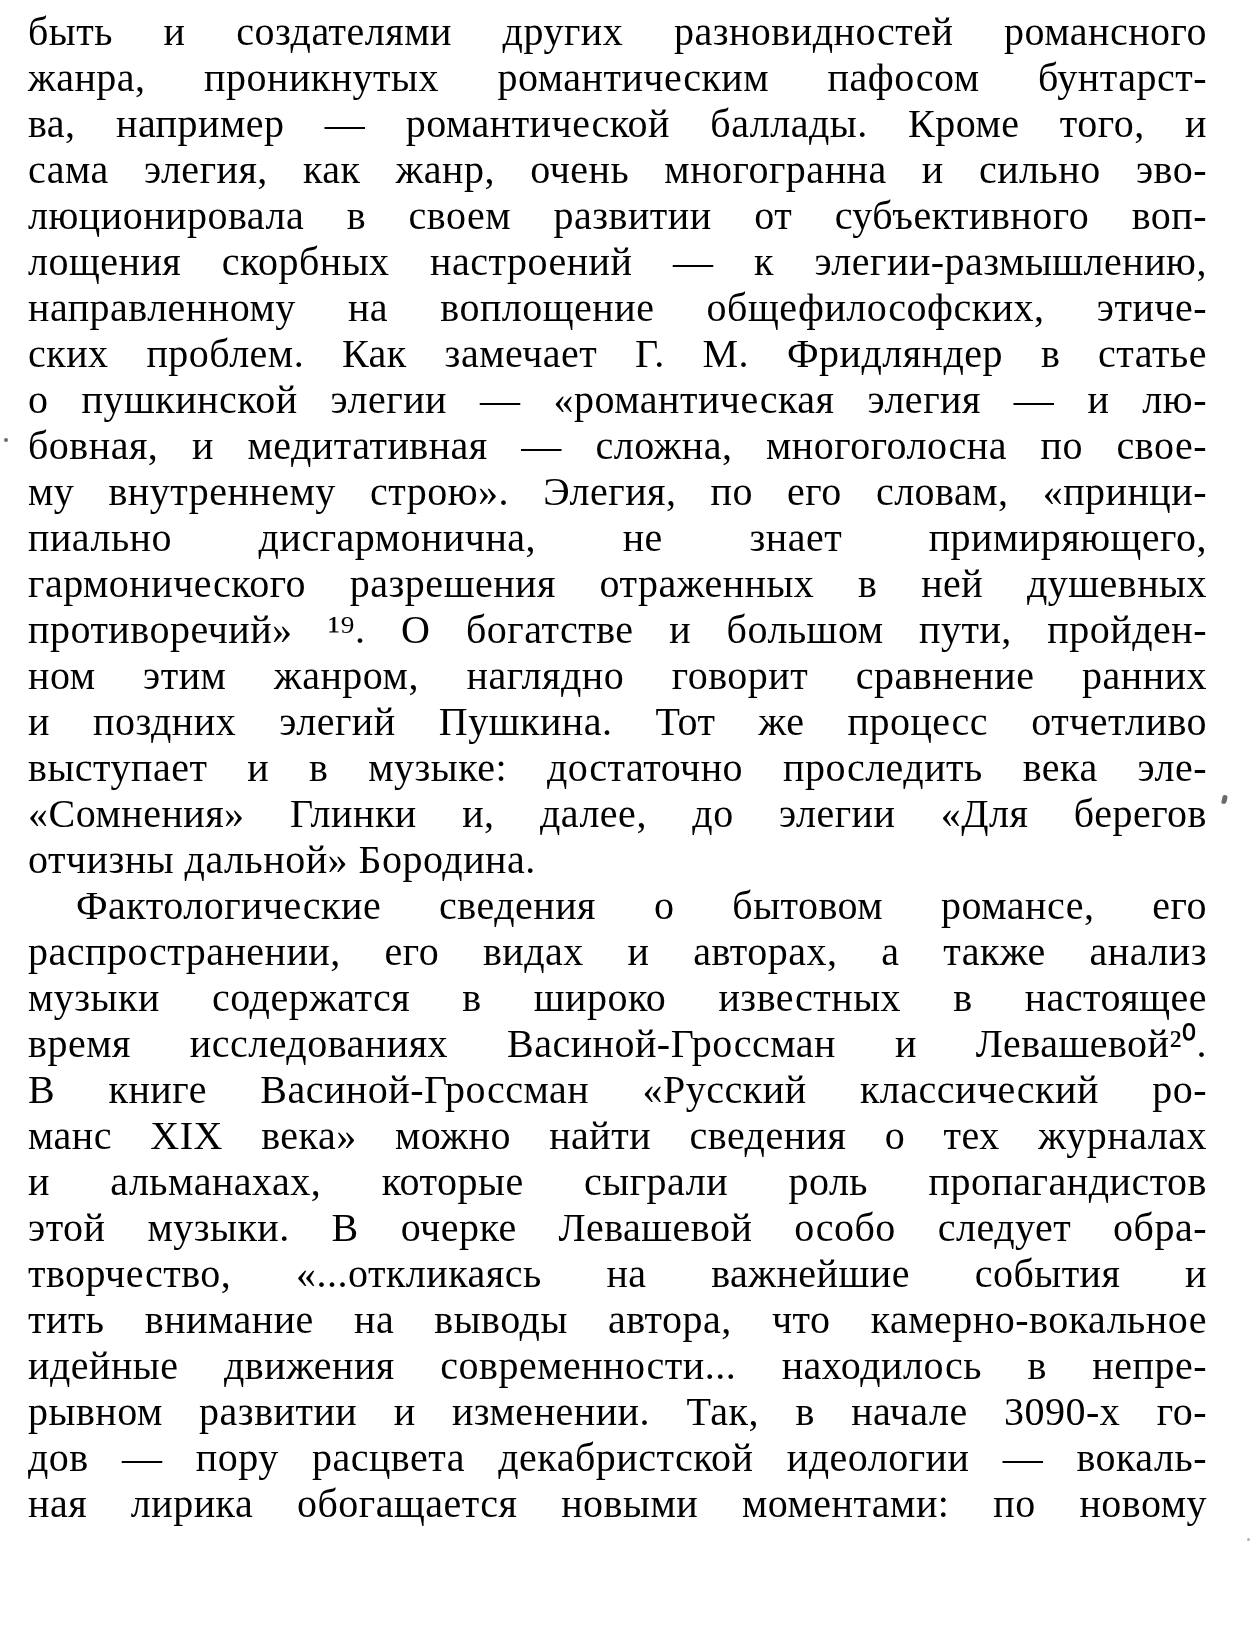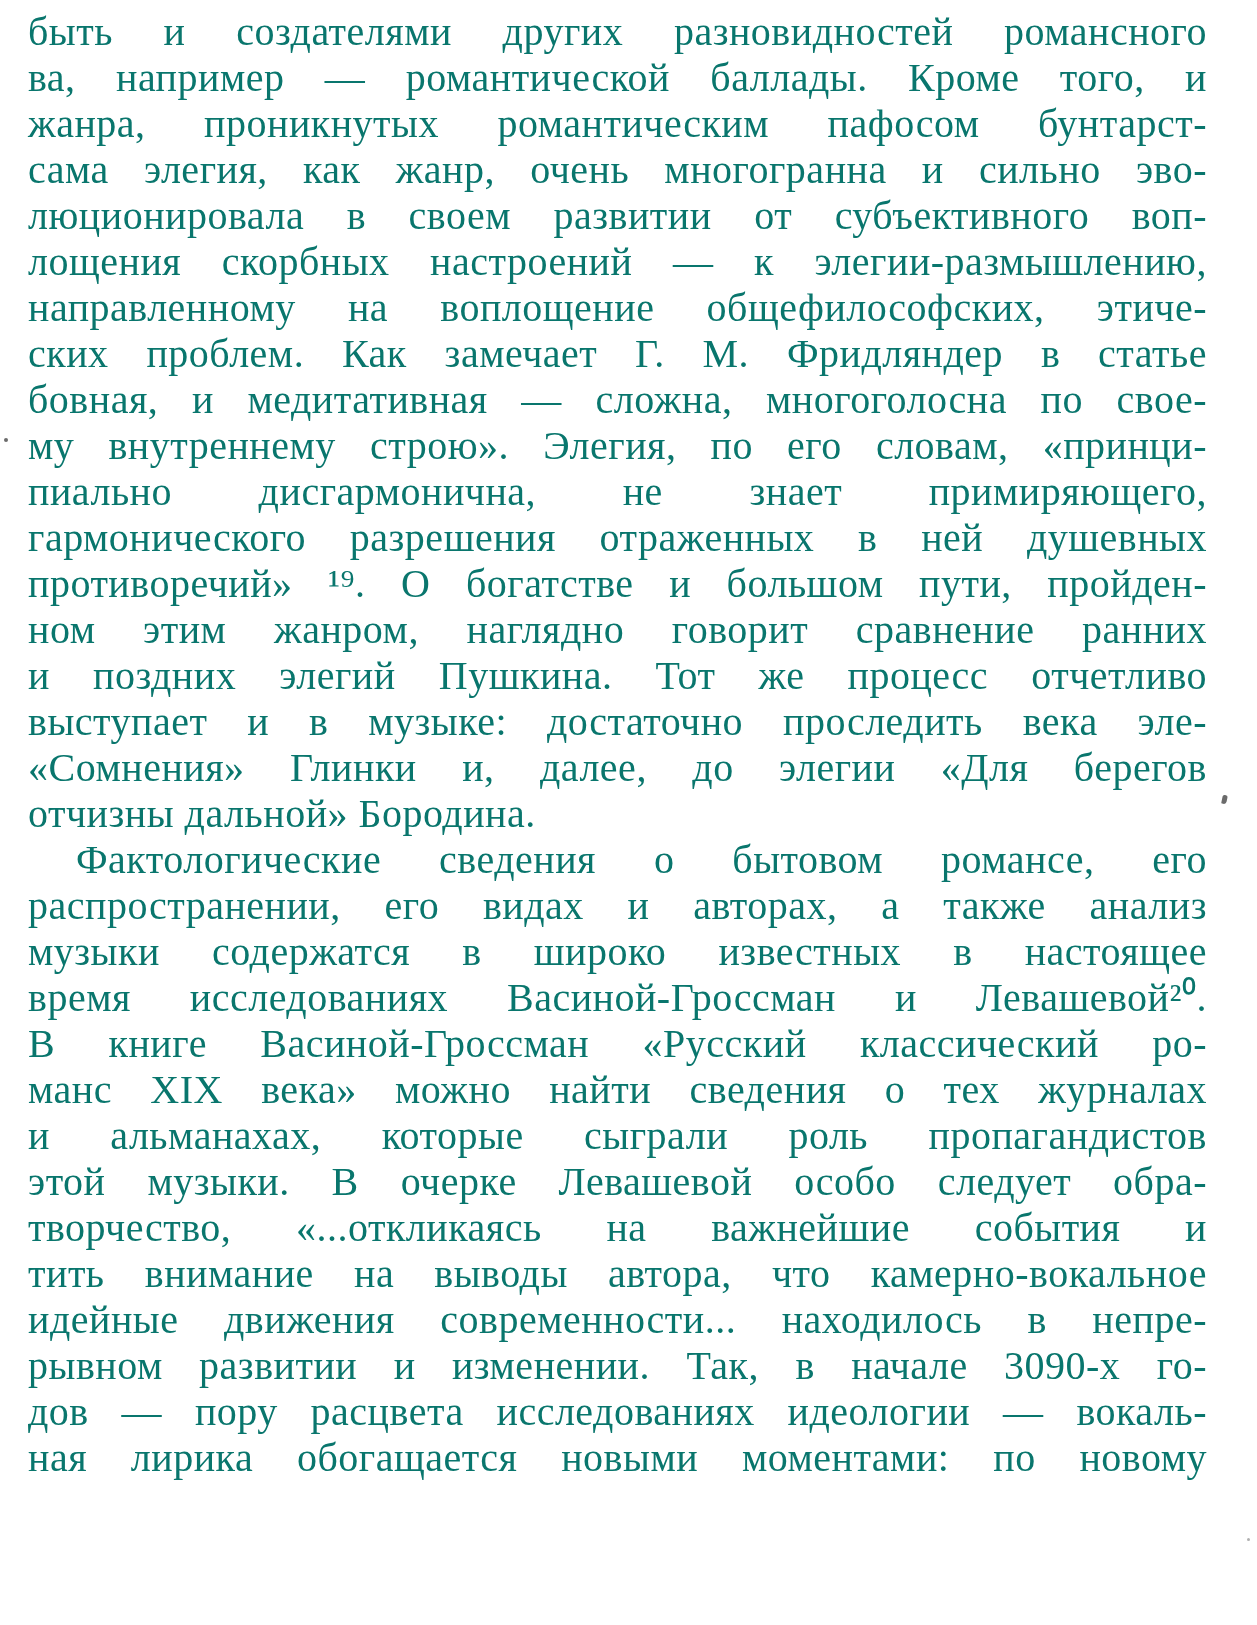--- a/index.html
+++ b/index.html
@@ -12,21 +12,21 @@
     height: 1625px;
     overflow: hidden;
     position: relative;
     font-family: "Liberation Serif", serif;
   }
   .page {
     box-sizing: border-box;
     width: 1257px;
     height: 1625px;
     padding: 9px 50px 0 28px;
-    color: #0f766e;
+    color: #000000;
     filter: contrast(1.05);
   }
   .paragraph { margin: 0; padding: 0; }
   .line {
     font-size: 40px;
     line-height: 46px;
     letter-spacing: 0.5px;
     white-space: normal;
     text-align: justify;
     text-align-last: justify;
@@ -51,27 +51,28 @@
   .speck-2 { left: 4px; top: 438px; width: 4px; height: 4px; }
   .speck-3 { left: 1247px; top: 1538px; width: 3px; height: 3px; opacity: 0.4; }
 </style>
 </head>
 <body>
 
 <div class="page">
 
   <div class="paragraph">
     <div class="line">быть и создателями других разновидностей романсного</div>
+    <div class="line">жанра, проникнутых романтическим пафосом бунтарст-</div>
     <div class="line">ва, например — романтической баллады. Кроме того, и</div>
-    <div class="line">жанра, проникнутых романтическим пафосом бунтарст-</div>
     <div class="line">сама элегия, как жанр, очень многогранна и сильно эво-</div>
     <div class="line">люционировала в своем развитии от субъективного воп-</div>
     <div class="line">лощения скорбных настроений — к элегии-размышлению,</div>
     <div class="line">направленному на воплощение общефилософских, этиче-</div>
     <div class="line">ских проблем. Как замечает Г. М. Фридляндер в статье</div>
+    <div class="line">о пушкинской элегии — «романтическая элегия — и лю-</div>
     <div class="line">бовная, и медитативная — сложна, многоголосна по свое-</div>
     <div class="line">му внутреннему строю». Элегия, по его словам, «принци-</div>
     <div class="line">пиально дисгармонична, не знает примиряющего,</div>
     <div class="line">гармонического разрешения отраженных в ней душевных</div>
     <div class="line">противоречий» ¹⁹. О богатстве и большом пути, пройден-</div>
     <div class="line">ном этим жанром, наглядно говорит сравнение ранних</div>
     <div class="line">и поздних элегий Пушкина. Тот же процесс отчетливо</div>
     <div class="line">выступает и в музыке: достаточно проследить века эле-</div>
     <div class="line">«Сомнения» Глинки и, далее, до элегии «Для берегов</div>
     <div class="line para-end">отчизны дальной» Бородина.</div>
@@ -83,21 +84,21 @@
     <div class="line">музыки содержатся в широко известных в настоящее</div>
     <div class="line">время исследованиях Васиной-Гроссман и Левашевой²⁰.</div>
     <div class="line">В книге Васиной-Гроссман «Русский классический ро-</div>
     <div class="line">манс XIX века» можно найти сведения о тех журналах</div>
     <div class="line">и альманахах, которые сыграли роль пропагандистов</div>
     <div class="line">этой музыки. В очерке Левашевой особо следует обра-</div>
     <div class="line">творчество, «...откликаясь на важнейшие события и</div>
     <div class="line">тить внимание на выводы автора, что камерно-вокальное</div>
     <div class="line">идейные движения современности... находилось в непре-</div>
     <div class="line">рывном развитии и изменении. Так, в начале 3090-х го-</div>
-    <div class="line">дов — пору расцвета исследованиях идеологии — вокаль-</div>
+    <div class="line">дов — пору расцвета декабристской идеологии — вокаль-</div>
     <div class="line">ная лирика обогащается новыми моментами: по новому</div>
   </div>
 
 </div>
 
 <div class="ink-speck speck-1"></div>
 <div class="ink-speck speck-2"></div>
 <div class="ink-speck speck-3"></div>
 
 </body></html>

